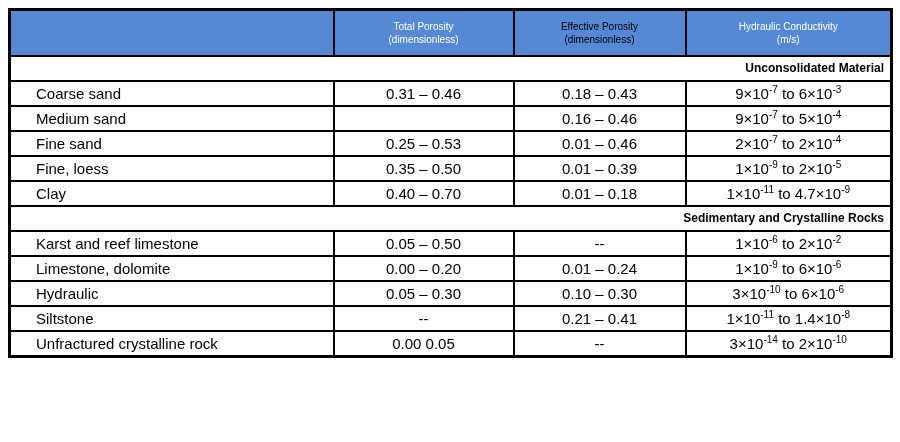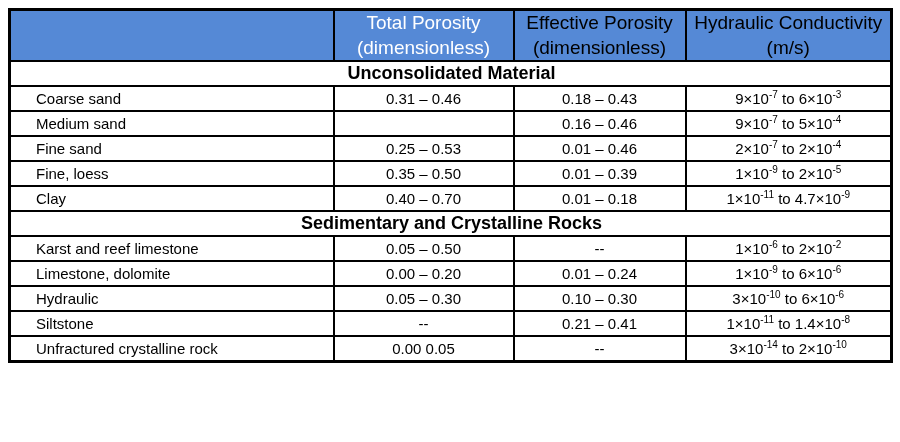--- a/index.html
+++ b/index.html
@@ -22,21 +22,21 @@
     border: 3px solid #000000;
   }
   col.c-material { width: 324px; }
   col.c-total    { width: 180px; }
   col.c-effective{ width: 172px; }
   col.c-conduct  { width: 206px; }
 
   th {
     border: 2px solid #000000;
     height: 44px;
-    font-size: 19px;
+    font-size: 10px;
     font-weight: normal;
     text-align: center;
     vertical-align: middle;
     line-height: 1.3;
     padding: 0 2px;
   }
   td {
     border: 2px solid #000000;
     height: 21px;
     font-size: 15px;
@@ -45,23 +45,23 @@
     vertical-align: middle;
     white-space: nowrap;
     overflow: hidden;
   }
   td.material {
     text-align: left;
     padding-left: 25px;
   }
   tr.section-row td {
     font-weight: bold;
-    text-align: center;
+    text-align: right;
     padding-left: 8px;
-    font-size: 18px;
+    font-size: 12px;
   }
   td.value {
     text-align: center;
   }
   sup {
     font-size: 10px;
     line-height: 0;
     vertical-align: super;
     letter-spacing: 0;
   }
@@ -81,21 +81,21 @@
       <tr>
         <th class="hdr" style="background: rgb(85, 137, 214); color: rgb(255, 255, 255);"></th>
         <th class="hdr" style="background: rgb(85, 137, 214); color: rgb(255, 255, 255);">
           <div>Total Porosity</div>
           <div>(dimensionless)</div>
         </th>
         <th class="hdr" style="background: rgb(85, 137, 214); color: #000000;">
           <div>Effective Porosity</div>
           <div>(dimensionless)</div>
         </th>
-        <th class="hdr" style="background: rgb(85, 137, 214); color: #000000;">
+        <th class="hdr" style="background: rgb(85, 137, 214); color: #ffffff;">
           <div>Hydraulic Conductivity</div>
           <div>(m/s)</div>
         </th>
       </tr>
     </thead>
     <tbody id="table-body">
         <tr class="section-row">
           <td colspan="4">Unconsolidated Material</td>
         </tr>
         <tr>

